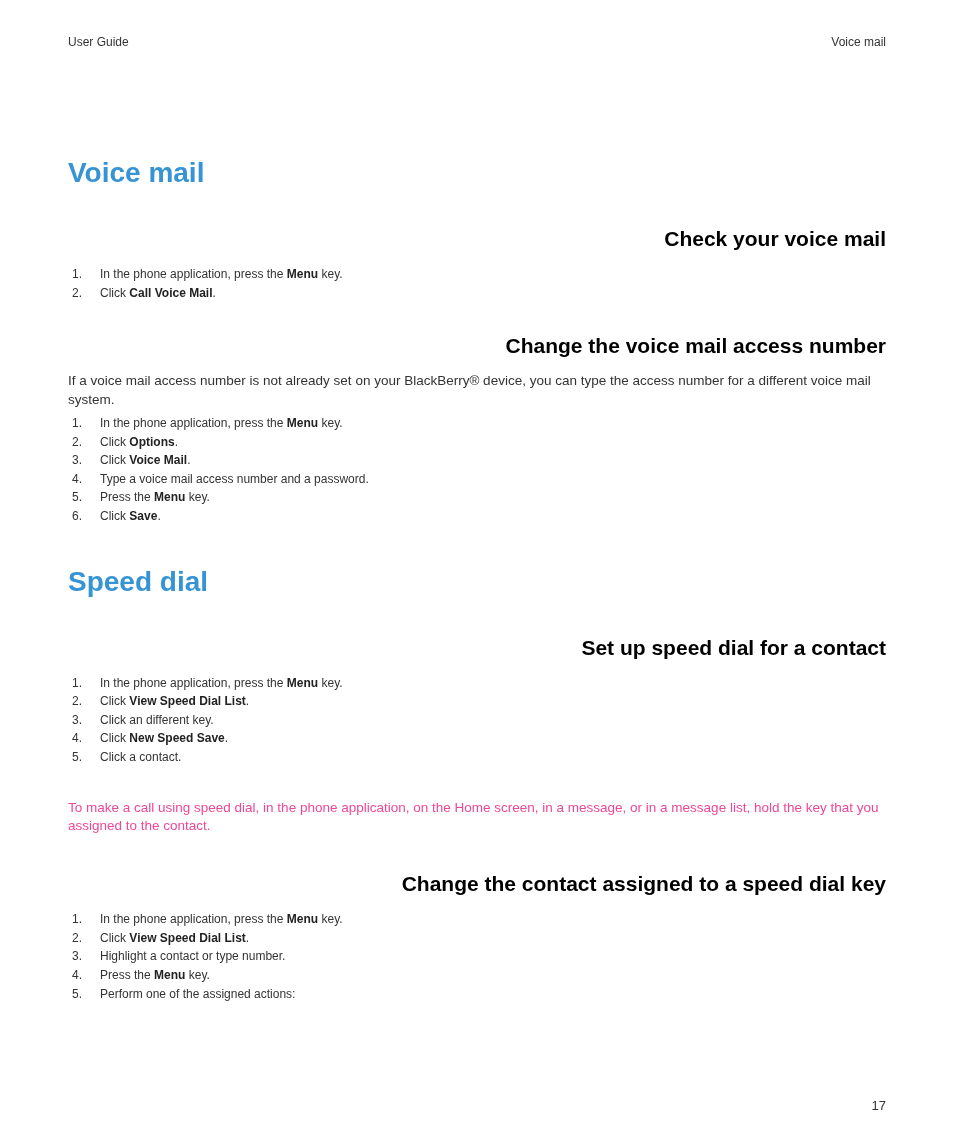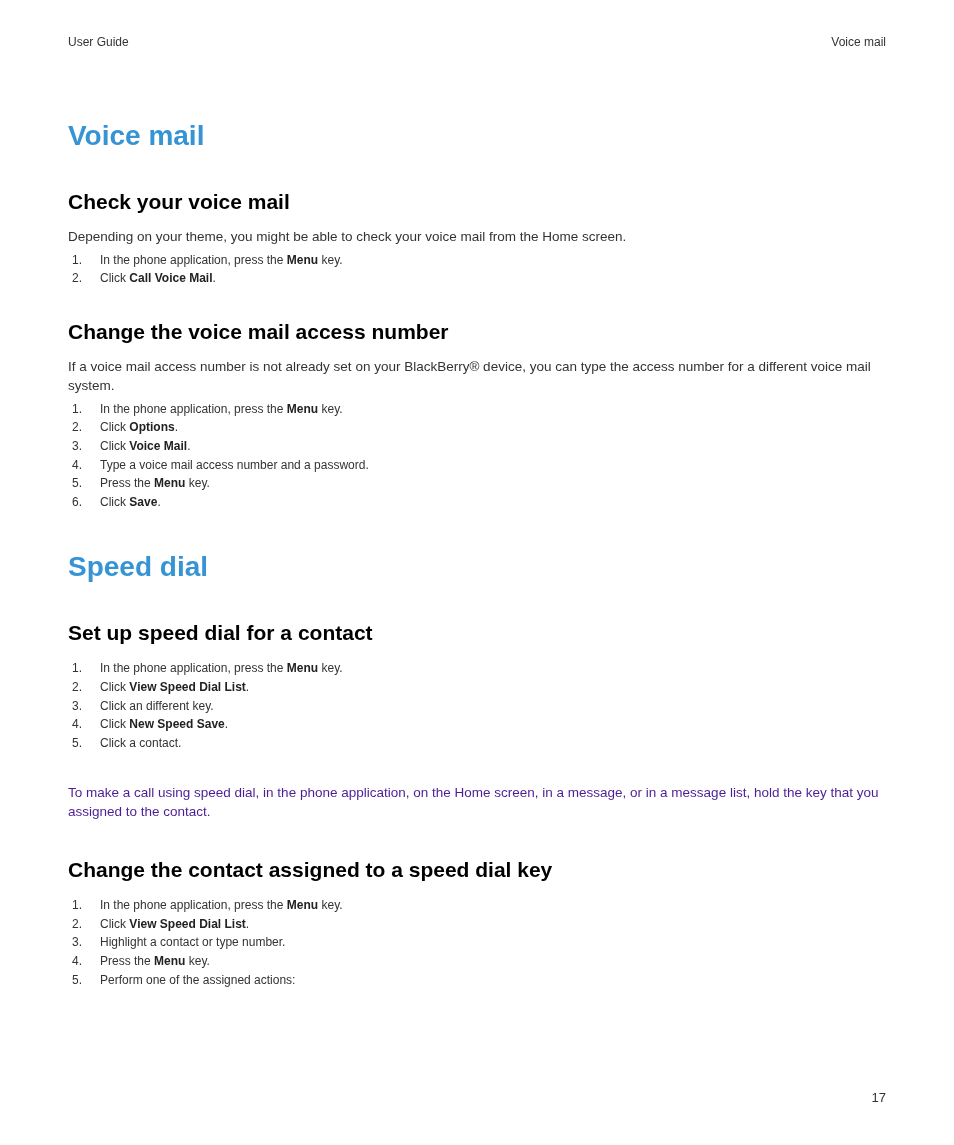--- a/index.html
+++ b/index.html
@@ -16,43 +16,44 @@
       color: #000000;
     }
     .page {
       padding: 35px 68px 40px 68px;
     }
     .header {
       display: flex;
       justify-content: space-between;
       font-size: 12px;
       color: #333333;
-      margin-bottom: 71px;
+      margin-bottom: 108px;
     }
     .h1 {
       color: #3694d4;
       font-size: 28px;
       font-weight: bold;
       margin-bottom: 38px;
     }
     .h2 {
       color: #000000;
       font-size: 21px;
       font-weight: bold;
       margin-bottom: 14px;
+      text-align: right;
     }
     .para {
       font-size: 13.5px;
       color: #333333;
       line-height: 1.4;
       margin-bottom: 4px;
     }
     .para-after {
       font-size: 13.5px;
-      color: #4c1d95;
+      color: #ec4899;
       line-height: 1.4;
       margin-top: 12px;
       margin-bottom: 4px;
     }
     ol {
       list-style: none;
       counter-reset: item;
       margin-bottom: 32px;
     }
     ol li {
@@ -66,21 +67,21 @@
     ol li::before {
       content: counter(item) ".";
       position: absolute;
       left: 4px;
     }
     .section-gap {
       margin-top: 40px;
     }
     .page-number {
       position: absolute;
-      bottom: 40px;
+      bottom: 32px;
       right: 68px;
       font-size: 13px;
       color: #333333;
     }
     b {
       font-weight: bold;
       color: #222222;
     }
   </style>
 </head>
@@ -88,21 +89,20 @@
 
 <div class="page">
   <div class="header">
     <span>User Guide</span>
     <span>Voice mail</span>
   </div>
 
   <div id="content">
       <div class="h1">Voice mail</div>
       <div class="h2">Check your voice mail</div>
-      <div class="para">Depending on your theme, you might be able to check your voice mail from the Home screen.</div>
       <ol>
         <li>In the phone application, press the <b>Menu</b> key.</li>
         <li>Click <b>Call Voice Mail</b>.</li>
       </ol>
       <div class="h2">Change the voice mail access number</div>
       <div class="para">If a voice mail access number is not already set on your BlackBerry® device, you can type the access number for a different voice mail system.</div>
       <ol>
         <li>In the phone application, press the <b>Menu</b> key.</li>
         <li>Click <b>Options</b>.</li>
         <li>Click <b>Voice Mail</b>.</li>

